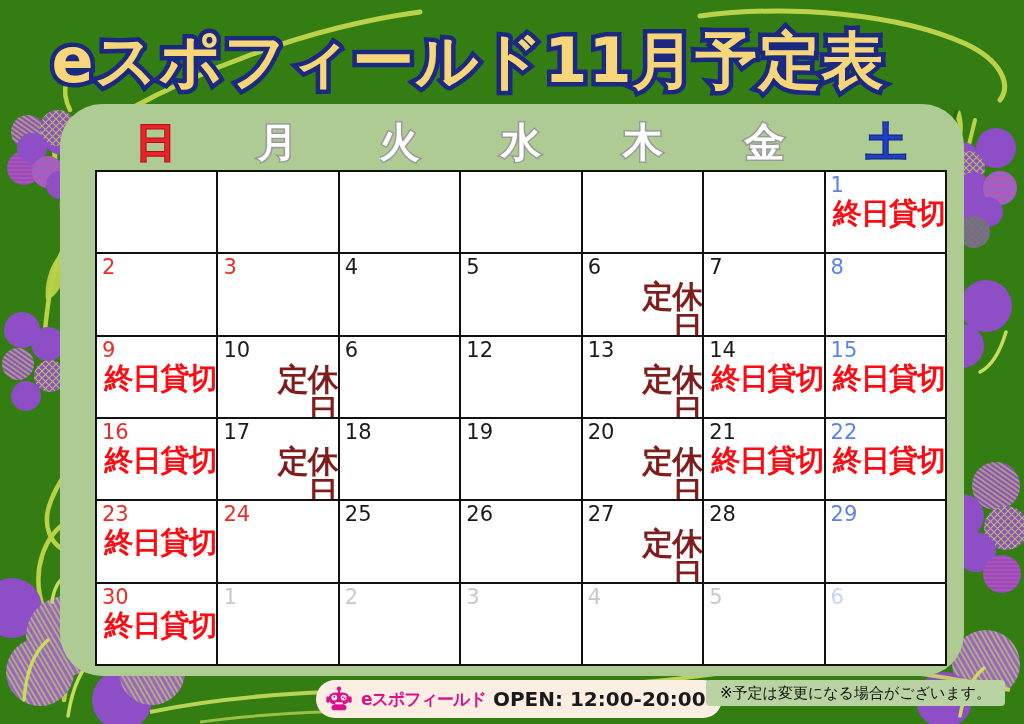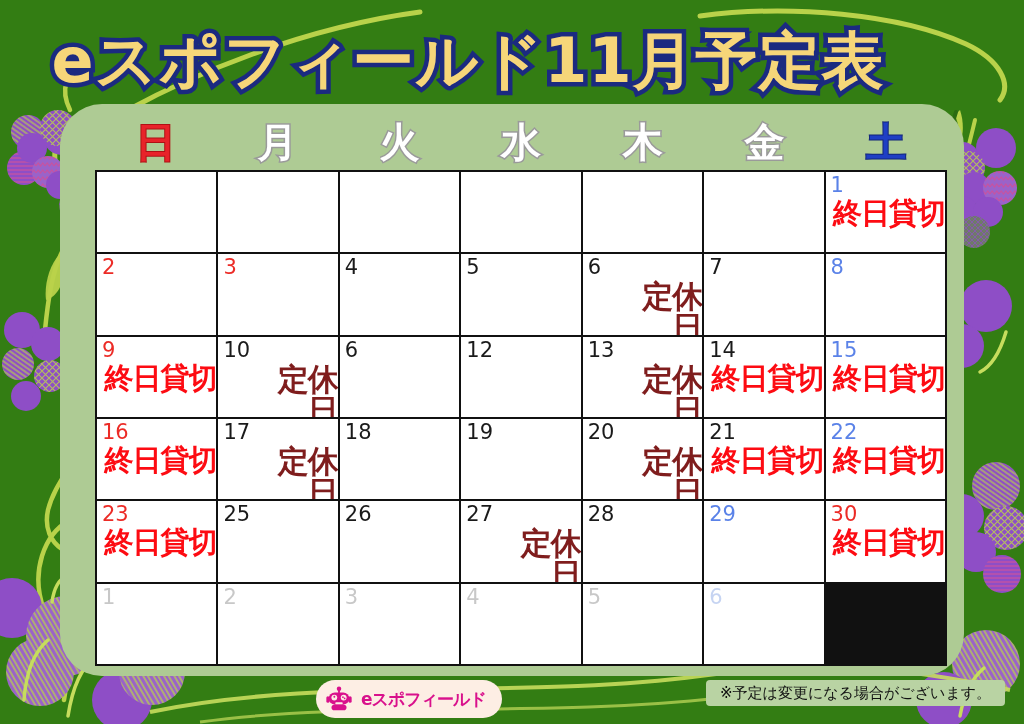--- a/index.html
+++ b/index.html
@@ -328,20 +328,23 @@
         <span class="daynum wk">21</span>
         <div class="note rented">終日貸切</div>
       </div>
       <div class="cell">
         <span class="daynum sat">22</span>
         <div class="note rented">終日貸切</div>
       </div>
       <div class="cell">
         <span class="daynum sun">23</span>
         <div class="note rented">終日貸切</div>
+      </div>
+      <div class="cell">
+        <span class="daynum sun">24</span>
       </div>
       <div class="cell">
         <span class="daynum wk">25</span>
       </div>
       <div class="cell">
         <span class="daynum wk">26</span>
       </div>
       <div class="cell">
         <span class="daynum wk">27</span>
         <div class="note closed">定休日</div>
@@ -385,17 +388,18 @@
       <circle cx="21" cy="14.5" r="3.1" fill="#fdeee4"></circle>
       <path d="M10 13.6h2M11 12.6v2" stroke="#d9118c" stroke-width="1.1"></path>
       <circle cx="20.2" cy="14" r="0.9" fill="#d9118c"></circle>
       <circle cx="22" cy="15.4" r="0.9" fill="#d9118c"></circle>
       <rect x="12" y="19.5" width="8" height="2.2" rx="1.1" fill="#fdeee4"></rect>
       <rect x="8" y="22" width="16" height="6" rx="3" fill="#d9118c"></rect>
       <rect x="2.5" y="13" width="3.4" height="7" rx="1.7" fill="#d9118c"></rect>
       <rect x="26.1" y="13" width="3.4" height="7" rx="1.7" fill="#d9118c"></rect>
     </svg>
     <span id="logo-text">eスポフィールド</span>
+    <span id="open-text">OPEN: 12:00-20:00</span>
   </div>
 
   <div id="footer-note">※予定は変更になる場合がございます。</div>
 
 </div>
 
 </body></html>

